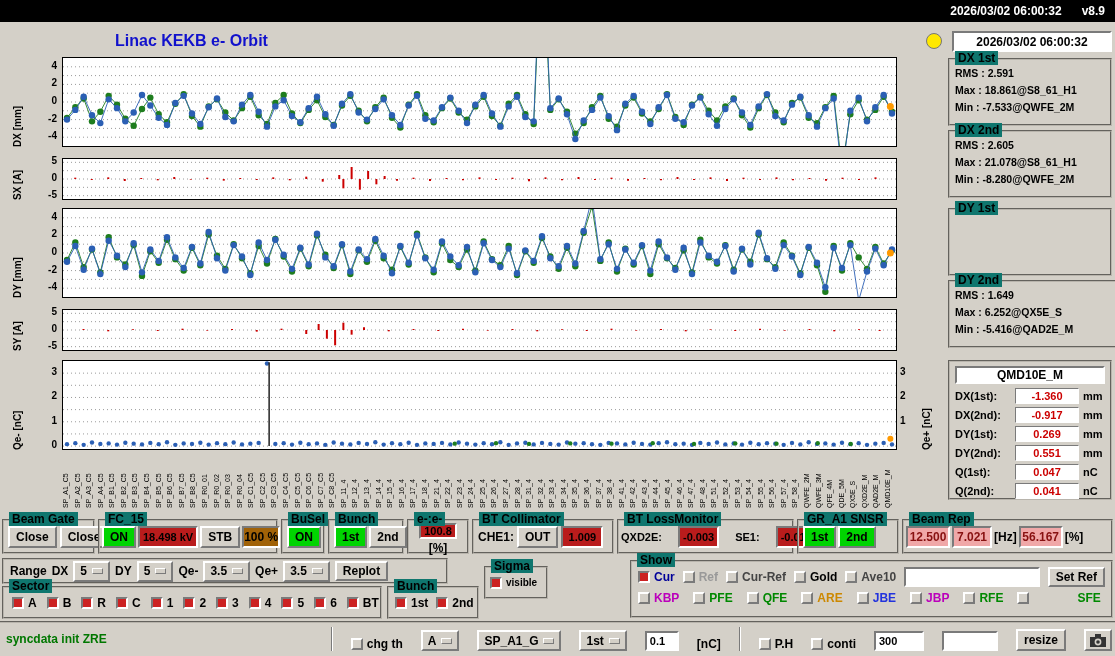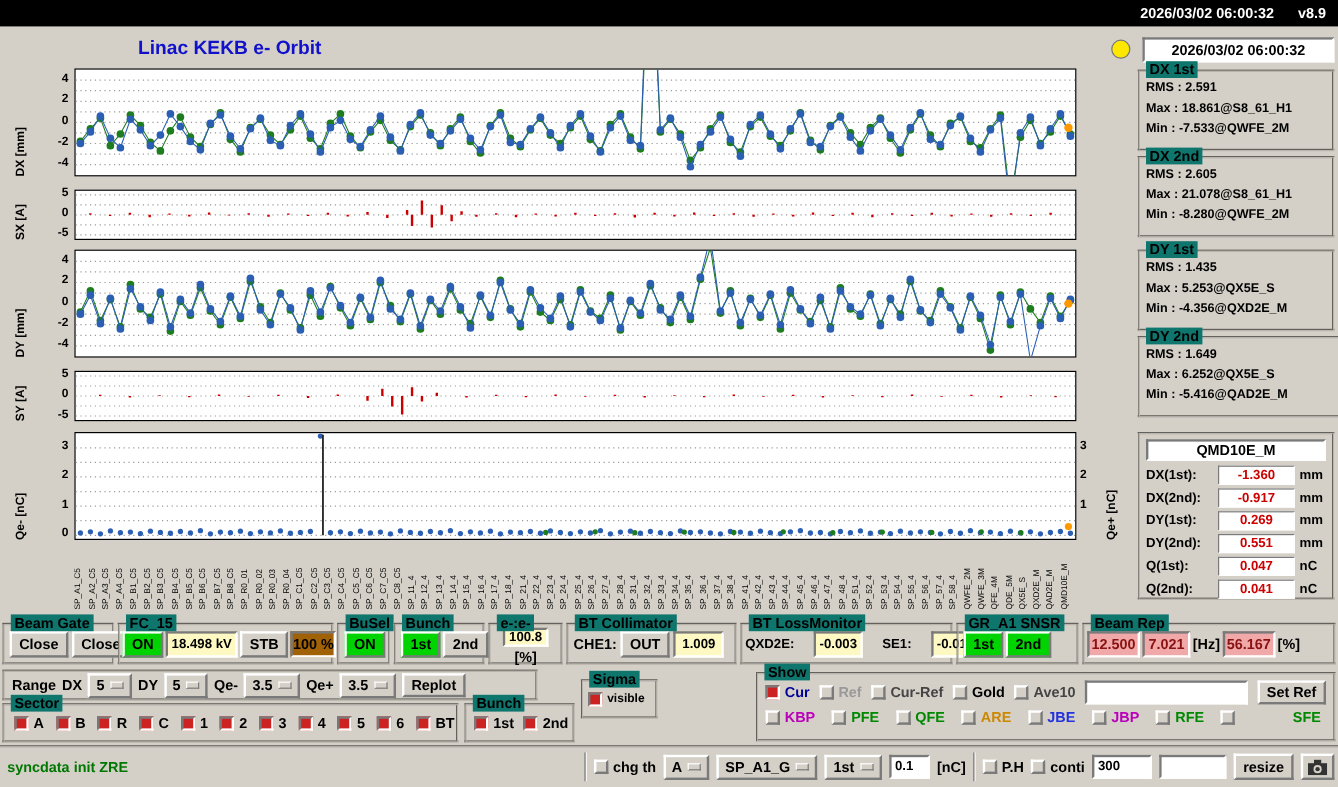--- a/index.html
+++ b/index.html
@@ -22,21 +22,21 @@
   .psvg{position:absolute;left:62px;top:0;height:100%;width:835px;background:#fff;border:1px solid #000;}
   .psvg svg{display:block;}
   .xstrip{position:absolute;left:62px;top:452px;width:835px;height:56px;display:flex;overflow:hidden;}
   .xlab{display:inline-block;width:11.59px;height:56px;writing-mode:vertical-rl;transform:rotate(180deg);
         font-size:7px;font-weight:normal;overflow:hidden;white-space:nowrap;}
   
   .btn{display:inline-flex;align-items:center;justify-content:center;padding:0 6px;height:22px;
        border:2px solid;border-color:#fff #7a7a7a #7a7a7a #fff;background:#d4d0c8;font-size:12px;white-space:nowrap;}
   .btn.green{background:#00d400;}
   .valbox{display:inline-flex;align-items:center;justify-content:center;height:22px;padding:0 3px;
-       border:2px solid;border-color:#7a7a7a #fff #fff #7a7a7a;background:#fef9c3;font-size:11px;white-space:nowrap;}
+       border:2px solid;border-color:#7a7a7a #fff #fff #7a7a7a;background:#b91c1c;font-size:11px;white-space:nowrap;}
   .valbox.green{background:#a16207;font-size:12px;}
   .valbox.pink{background:#f0a8a8;color:#881111;font-size:12px;}
   .tinput{height:20px;border:2px solid;border-color:#7a7a7a #fff #fff #7a7a7a;background:#fff;
        font-family:"Liberation Sans",sans-serif;font-weight:bold;font-size:11px;padding:0 3px;}
   .dd{display:inline-flex;align-items:center;gap:5px;height:21px;padding:0 5px;
        border:2px solid;border-color:#fff #7a7a7a #7a7a7a #fff;background:#d4d0c8;font-size:12px;}
   .ddind{width:11px;height:6px;border:1px solid;border-color:#fff #7a7a7a #7a7a7a #fff;background:#d4d0c8;}
   .gb{position:absolute;border:2px groove #b8b4ac;}
   .gbl{position:absolute;top:-9px;left:5px;background:#0f766e;padding:0 3px;font-size:12px;line-height:14px;white-space:nowrap;}
   .gbc{display:flex;align-items:center;height:100%;padding:2px 4px;gap:3px;}
@@ -50,21 +50,21 @@
   .statlines{padding:5px 5px 0 5px;font-size:10.5px;line-height:17px;white-space:nowrap;}
   .mtitle{margin:4px 5px 2px 5px;height:18px;display:flex;align-items:center;justify-content:center;
         border:2px solid;border-color:#7a7a7a #fff #fff #7a7a7a;background:#fff;font-size:12px;}
   .mrow{display:flex;align-items:center;gap:4px;padding:1px 5px;height:19px;font-size:11px;}
   .mlabel{width:56px;}
   .mval{flex:1;height:16px;display:flex;align-items:center;justify-content:center;color:#cc0000;
         border:1px solid;border-color:#7a7a7a #fff #fff #7a7a7a;background:#fff;}
   .munit{width:22px;}
   .statusbar{position:absolute;left:0;top:621px;width:1115px;height:35px;border-top:2px groove #b8b4ac;}
   .statusmsg{position:absolute;left:6px;top:9px;color:#007700;font-size:12px;}
-  .statusctl{position:absolute;right:3px;top:4px;display:flex;align-items:center;gap:6px;}
+  .statusctl{position:absolute;right:3px;top:4px;display:flex;align-items:flex-end;gap:18px;}
   .vsep{width:2px;height:24px;border-left:1px solid #7a7a7a;border-right:1px solid #fff;}
   .showrow{display:flex;align-items:center;gap:10px;padding:0 6px;}
   .lbl{white-space:nowrap;}
 </style>
 </head>
 <body>
 
 <div class="topbar">
   <span>2026/03/02 06:00:32</span>
   <span>v8.9</span>
@@ -877,25 +877,20 @@
 <div class="gb" style="left:948px;top:130px;width:164px;height:68px;">
   <span class="gbl">DX 2nd</span>
   <div class="statlines">
     <div>RMS : 2.605</div>
     <div>Max : 21.078@S8_61_H1</div>
     <div>Min : -8.280@QWFE_2M</div>
   </div>
 </div>
 <div class="gb" style="left:948px;top:208px;width:164px;height:68px;">
   <span class="gbl">DY 1st</span>
-  <div class="statlines">
-    <div>RMS : 1.435</div>
-    <div>Max : 5.253@QX5E_S</div>
-    <div>Min : -4.356@QXD2E_M</div>
-  </div>
 </div>
 <div class="gb" style="left:948px;top:280px;width:196px;height:68px;">
   <span class="gbl">DY 2nd</span>
   <div class="statlines">
     <div>RMS : 1.649</div>
     <div>Max : 6.252@QX5E_S</div>
     <div>Min : -5.416@QAD2E_M</div>
   </div>
 </div>
 

